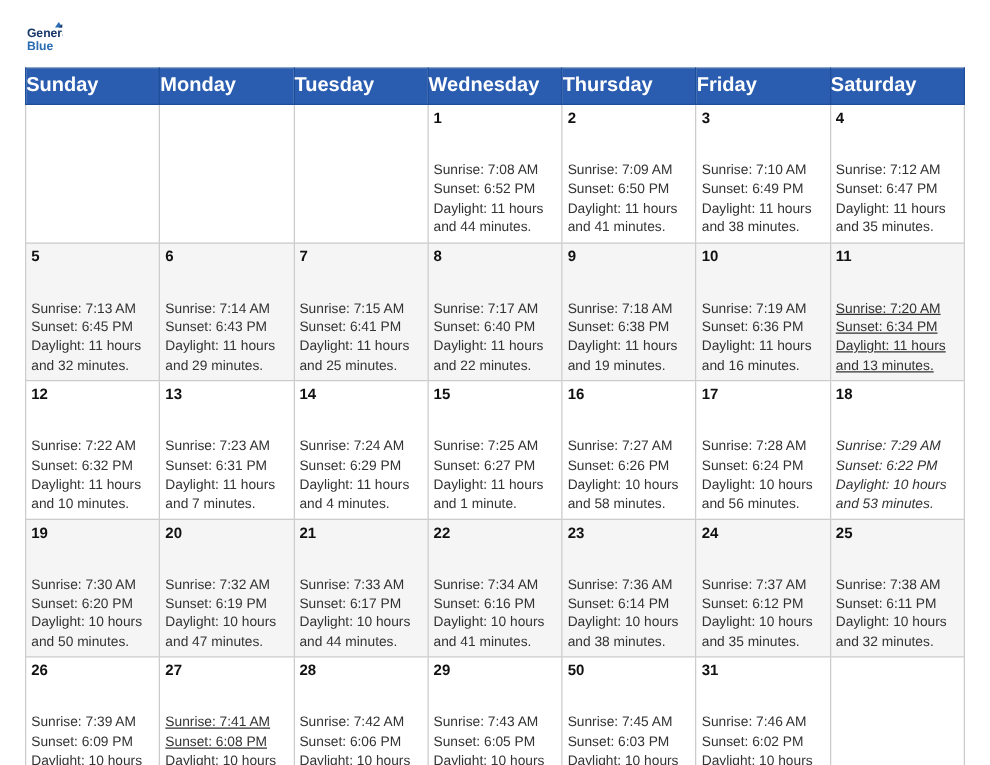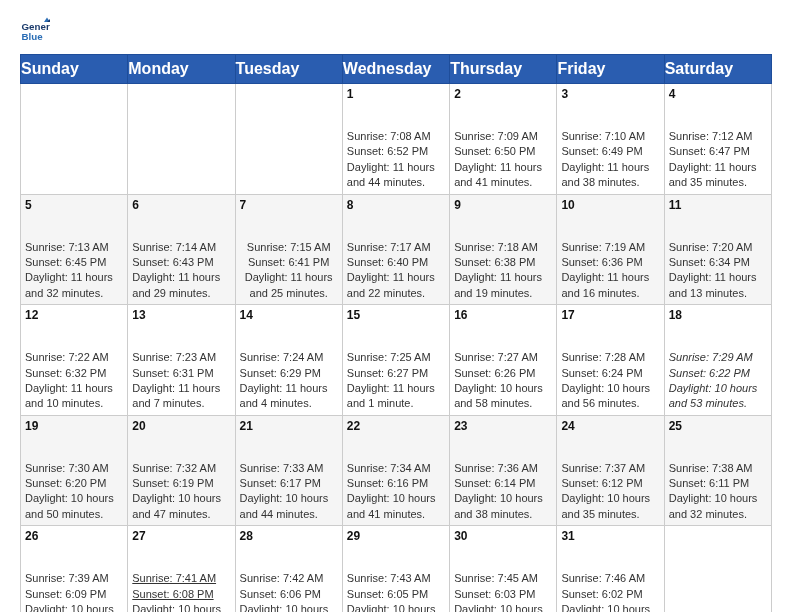--- a/index.html
+++ b/index.html
@@ -164,21 +164,21 @@
 Daylight: 11 hours and 32 minutes.</div>
           </td>
           <td>
             <span class="day-num">6</span>
             <div class="day-info" style="white-space: pre-line;">Sunrise: 7:14 AM
 Sunset: 6:43 PM
 Daylight: 11 hours and 29 minutes.</div>
           </td>
           <td>
             <span class="day-num">7</span>
-            <div class="day-info" style="white-space: pre-line; text-align: center;">Sunrise: 7:15 AM
+            <div class="day-info" style="white-space: pre-line;">Sunrise: 7:15 AM
 Sunset: 6:41 PM
 Daylight: 11 hours and 25 minutes.</div>
           </td>
           <td>
             <span class="day-num">8</span>
             <div class="day-info" style="white-space: pre-line;">Sunrise: 7:17 AM
 Sunset: 6:40 PM
 Daylight: 11 hours and 22 minutes.</div>
           </td>
           <td>
@@ -188,21 +188,21 @@
 Daylight: 11 hours and 19 minutes.</div>
           </td>
           <td>
             <span class="day-num">10</span>
             <div class="day-info" style="white-space: pre-line;">Sunrise: 7:19 AM
 Sunset: 6:36 PM
 Daylight: 11 hours and 16 minutes.</div>
           </td>
           <td>
             <span class="day-num">11</span>
-            <div class="day-info" style="white-space: pre-line;">Sunrise: 7:20 AM
+            <div class="day-info" style="white-space: pre-line; text-decoration: underline;">Sunrise: 7:20 AM
 Sunset: 6:34 PM
 Daylight: 11 hours and 13 minutes.</div>
           </td>
         </tr>
         <tr>
           <td>
             <span class="day-num">12</span>
             <div class="day-info" style="white-space: pre-line;">Sunrise: 7:22 AM
 Sunset: 6:32 PM
 Daylight: 11 hours and 10 minutes.</div>
@@ -307,21 +307,21 @@
 Sunset: 6:06 PM
 Daylight: 10 hours and 24 minutes.</div>
           </td>
           <td>
             <span class="day-num">29</span>
             <div class="day-info" style="white-space: pre-line;">Sunrise: 7:43 AM
 Sunset: 6:05 PM
 Daylight: 10 hours and 21 minutes.</div>
           </td>
           <td>
-            <span class="day-num">30</span>
+            <span class="day-num">50</span>
             <div class="day-info" style="white-space: pre-line;">Sunrise: 7:45 AM
 Sunset: 6:03 PM
 Daylight: 10 hours and 18 minutes.</div>
           </td>
           <td>
             <span class="day-num">31</span>
             <div class="day-info" style="white-space: pre-line;">Sunrise: 7:46 AM
 Sunset: 6:02 PM
 Daylight: 10 hours and 15 minutes.</div>
           </td>

